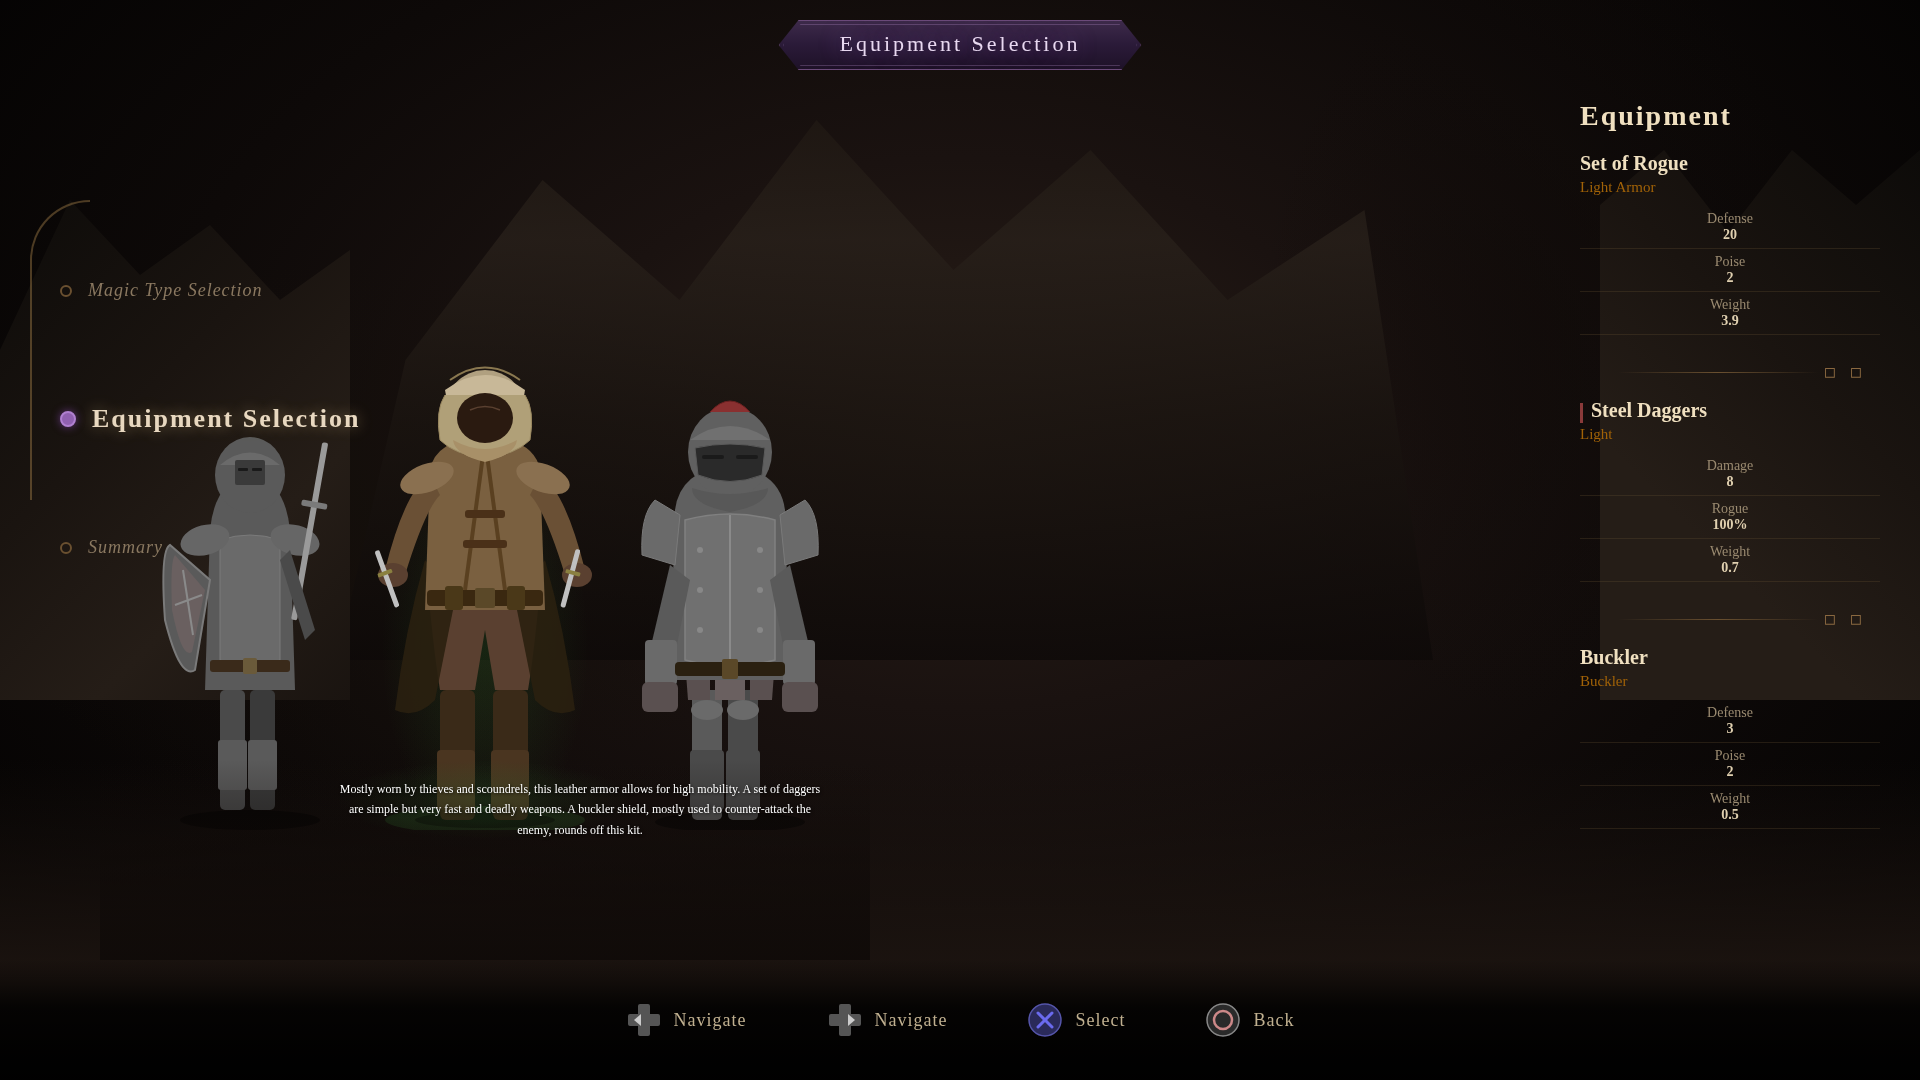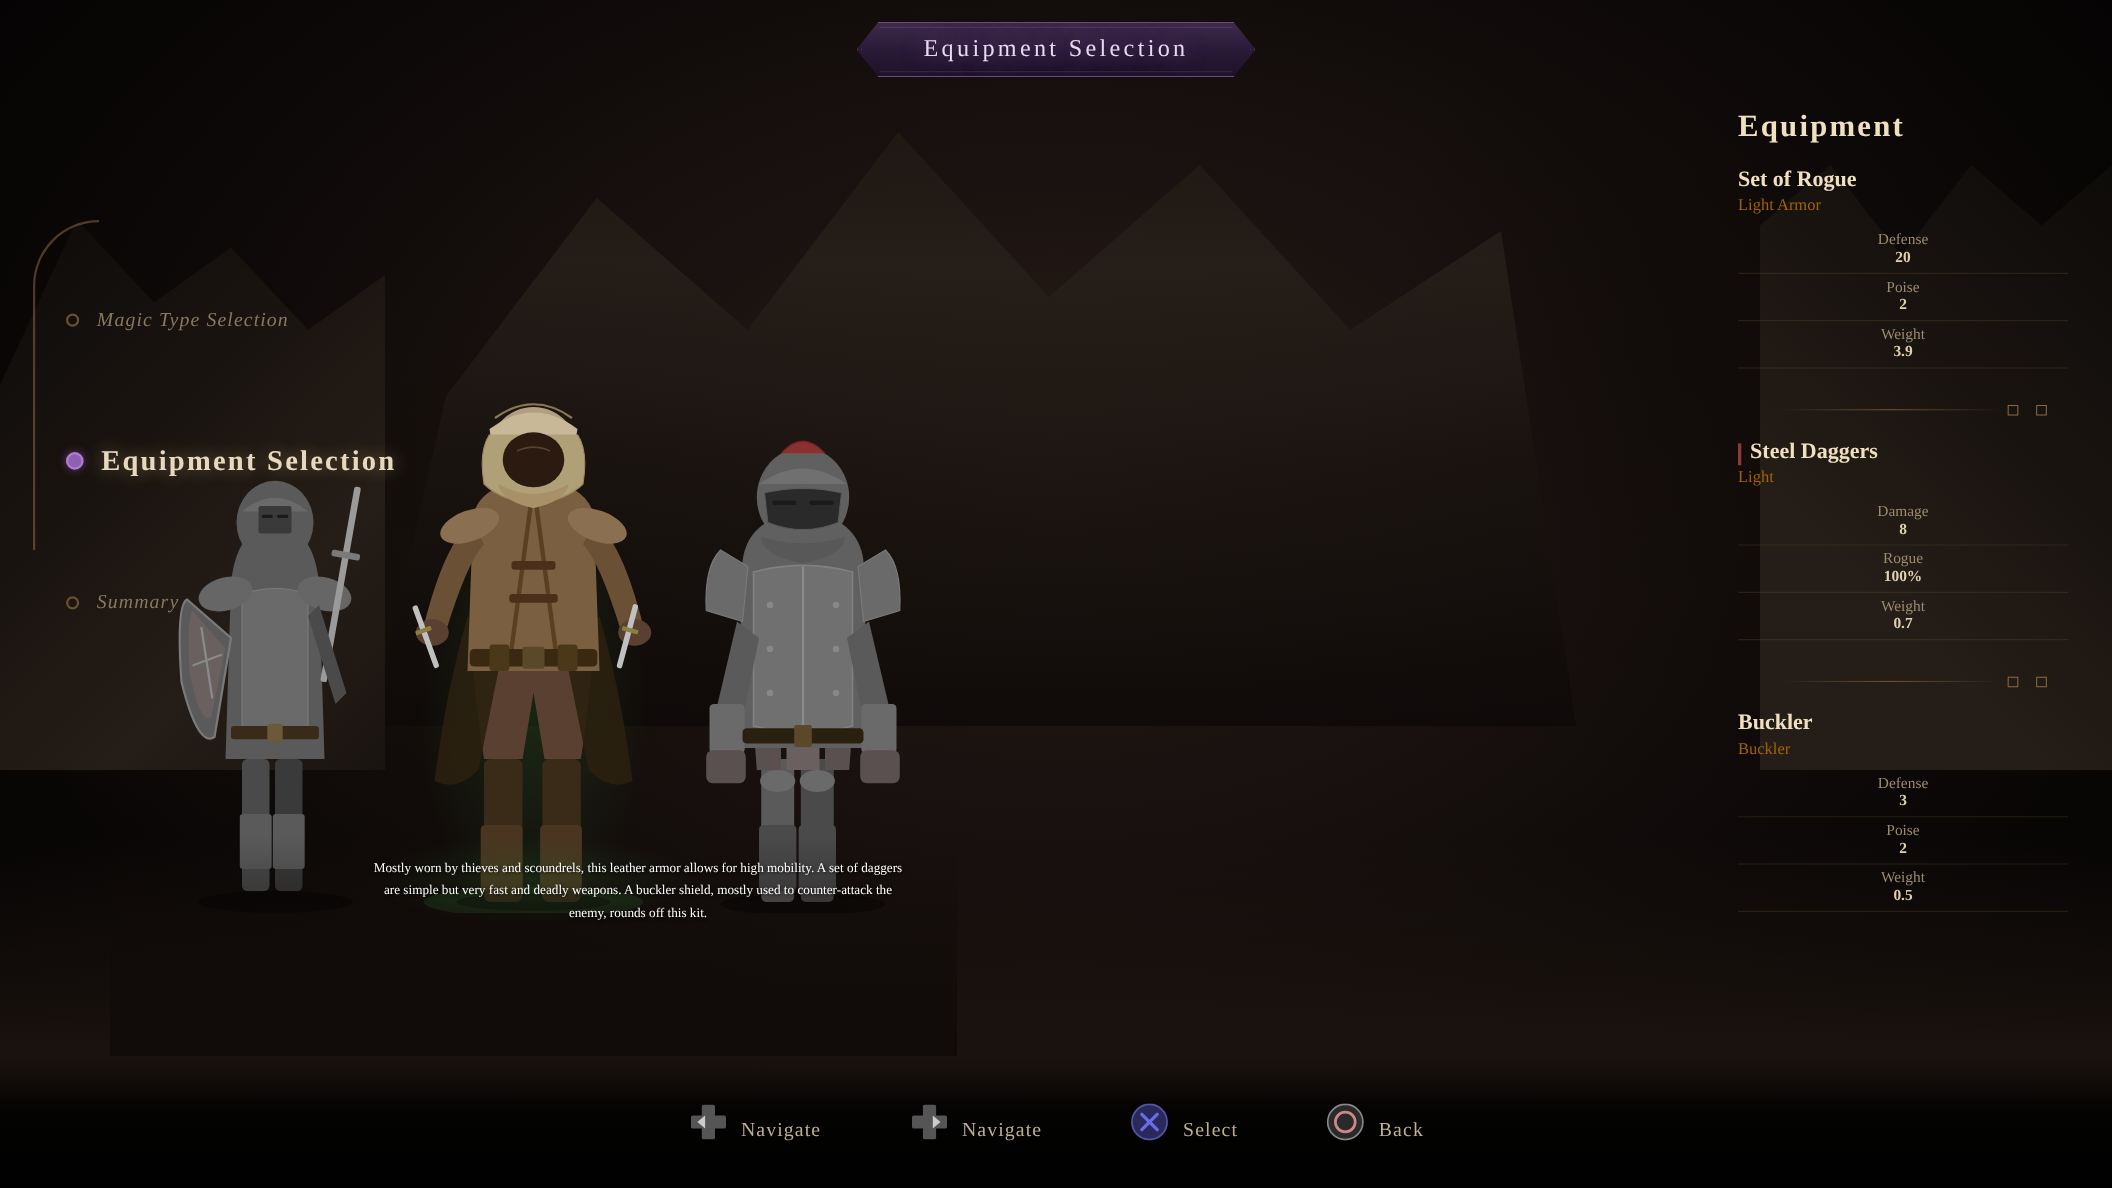--- a/index.html
+++ b/index.html
@@ -287,21 +287,21 @@
       background: linear-gradient(to top, rgba(0,0,0,0.95) 0%, rgba(0,0,0,0.8) 60%, transparent 100%);
       z-index: 20;
       display: flex;
       align-items: center;
       justify-content: center;
       gap: 80px;
     }
 
     .bottom-action {
       display: flex;
-      align-items: flex-end;
+      align-items: center;
       gap: 12px;
       cursor: pointer;
     }
 
     .btn-icon {
       width: 36px;
       height: 36px;
       border-radius: 4px;
       display: flex;
       align-items: center;

